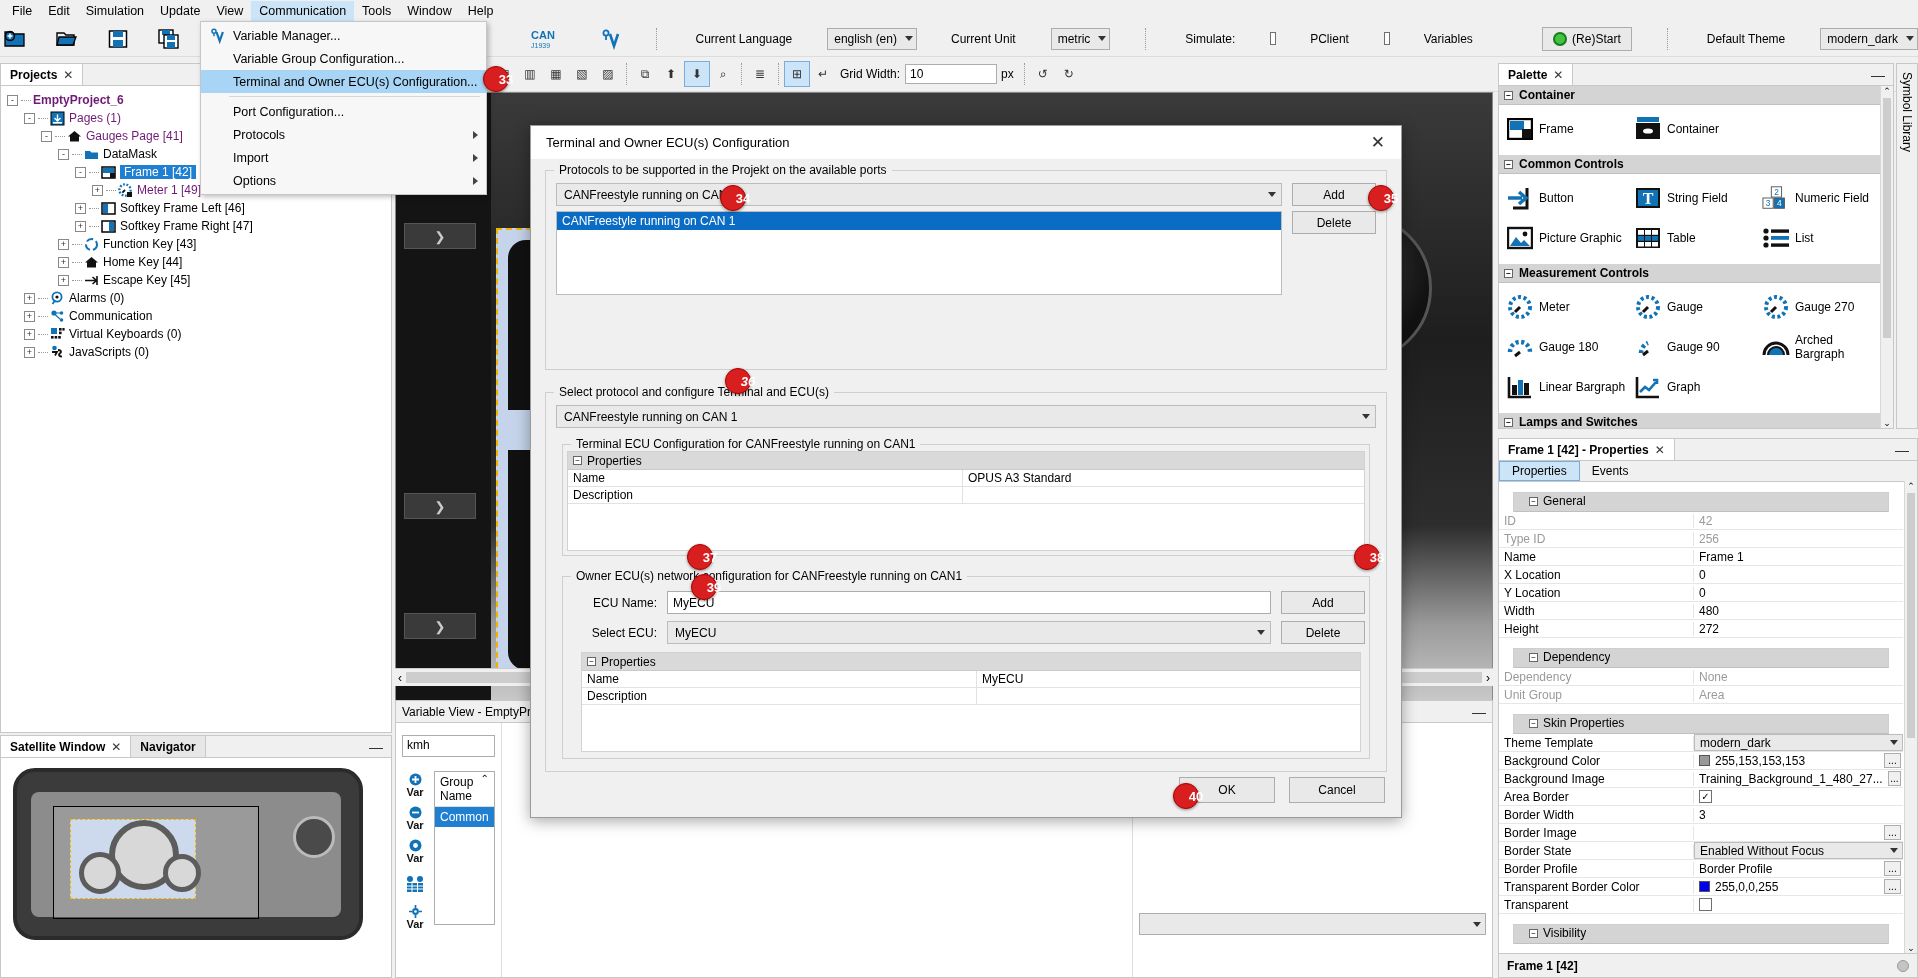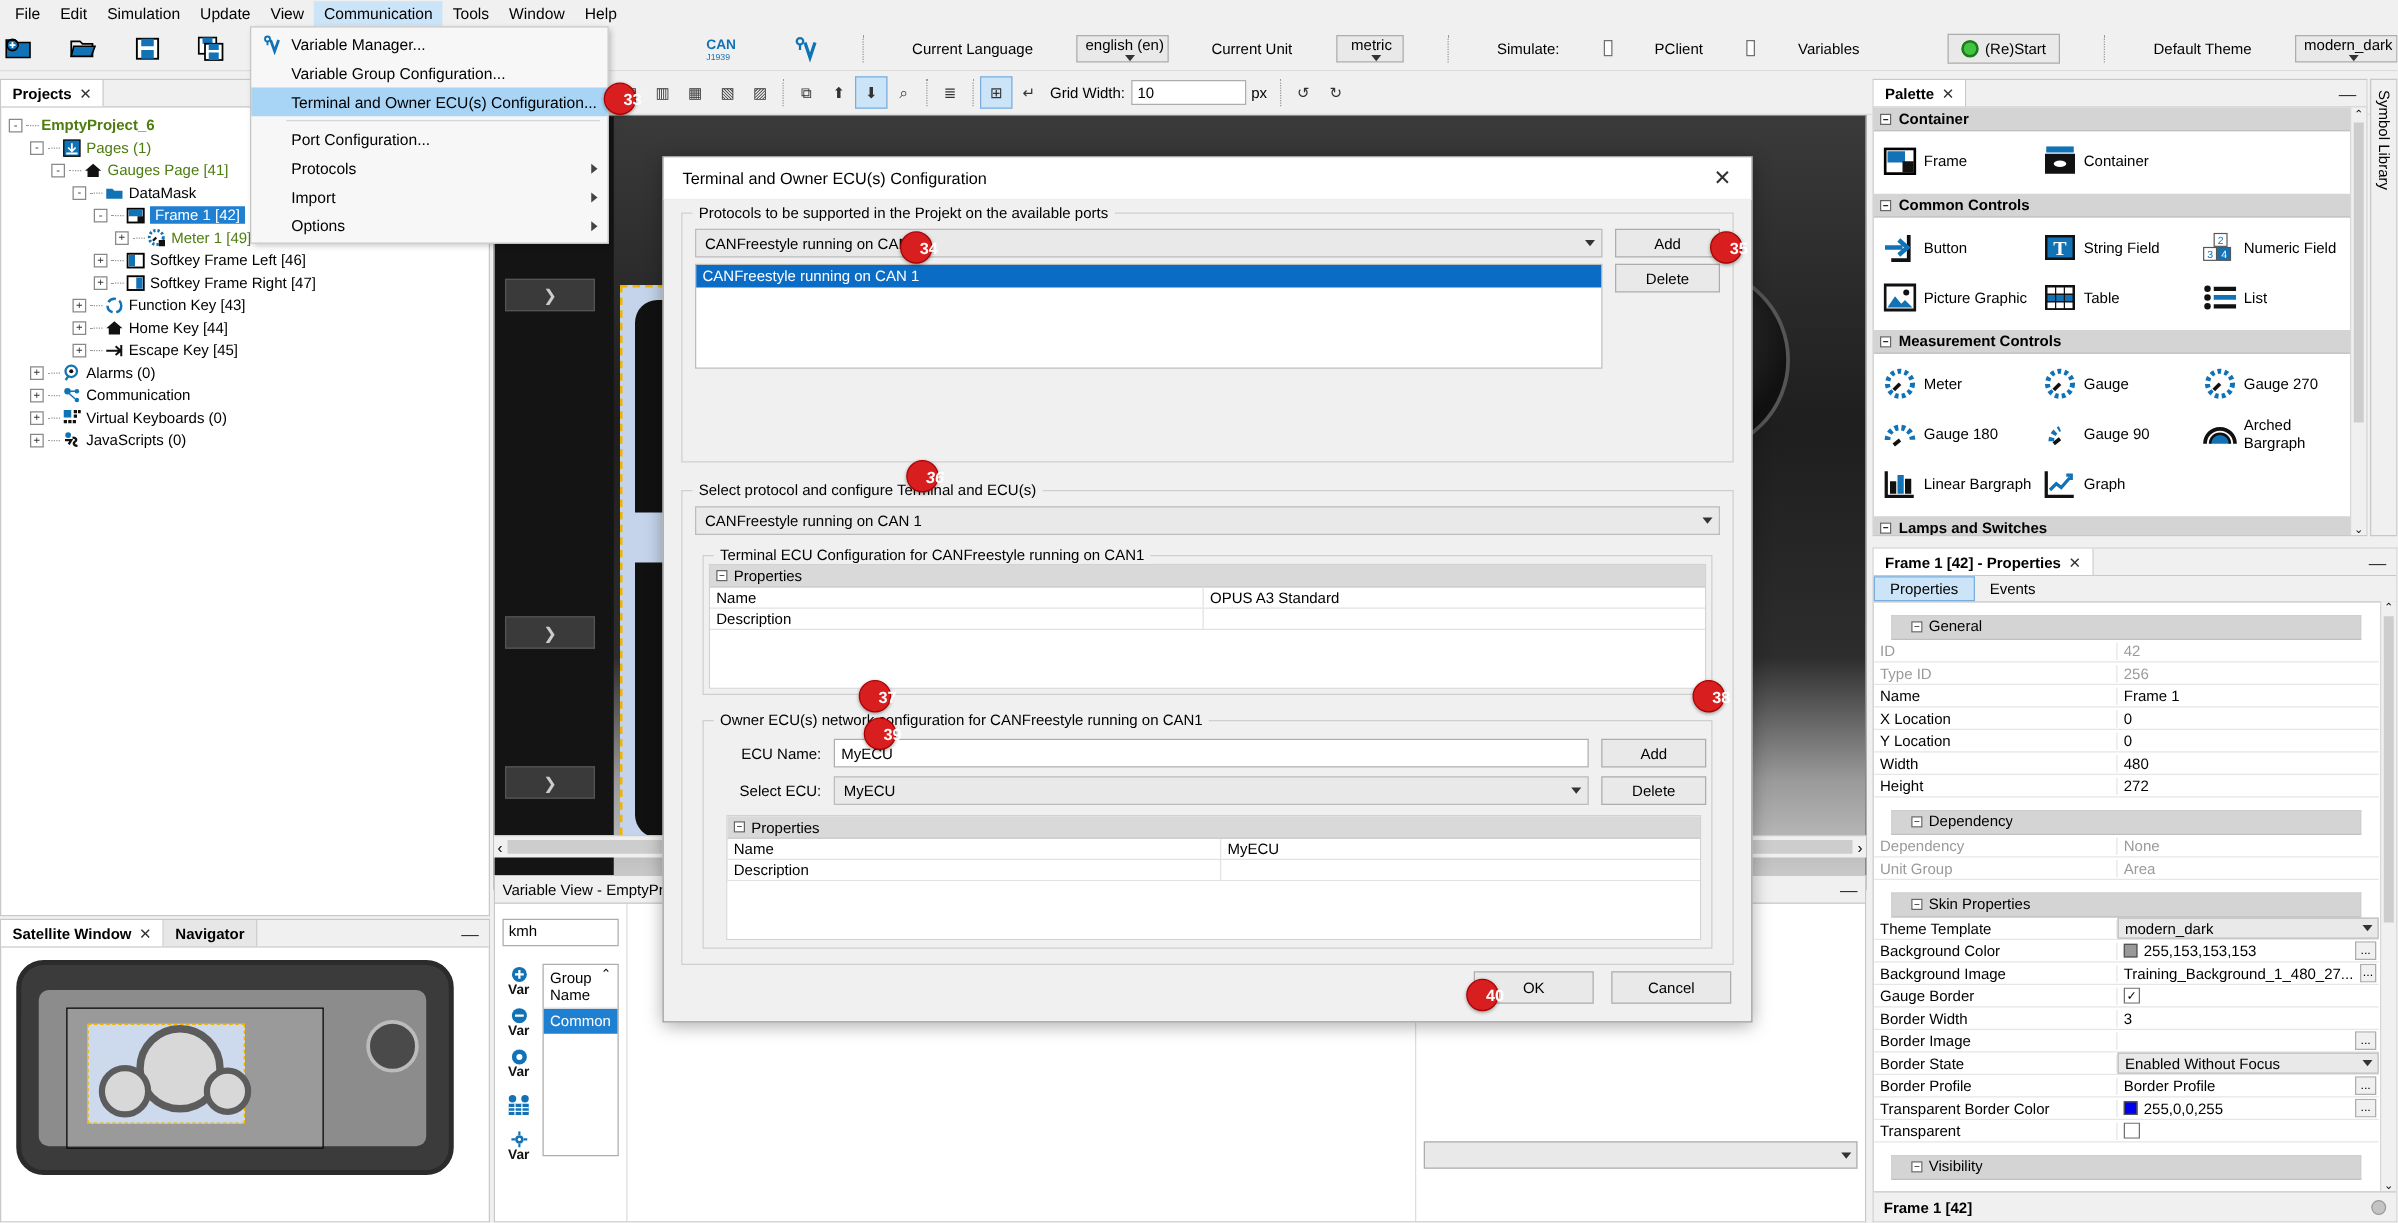--- a/index.html
+++ b/index.html
@@ -29,21 +29,21 @@
     background:#f0f0f0; display:flex; align-items:center; padding-left:4px;
     border-bottom:1px solid #dcdcdc;
     gap:30px;
   }
   .tbtn { width:28px;height:28px; display:flex;align-items:center;justify-content:center; }
   .tbsep { width:1px;height:22px;border-left:1px dotted #999; margin:0 5px; }
   .tlabel { font-size:12px; margin:0 5px 0 4px; white-space:nowrap;}
   .tcombo {
     height:22px; background:#e9e9e9; border:1px solid #adadad;
     display:flex; align-items:center; justify-content:space-between;
-    padding:0 3px 0 6px; font-size:12px; white-space:nowrap;flex-direction:column;
+    padding:0 3px 0 6px; font-size:12px; white-space:nowrap;
   }
   .tcombo .cv{ overflow:hidden; }
   .caret { width:0;height:0;border-left:4px solid transparent;border-right:4px solid transparent;border-top:5px solid #333; margin-left:8px;}
   .cbx { width:13px;height:13px;border:1px solid #707070;background:#fff; display:inline-block; vertical-align:middle;}
   .restart {
     height:24px; background:#e9e9e9;border:1px solid #adadad; display:flex;align-items:center;
     padding:0 10px; gap:5px; font-size:12px;
   }
   .greenled{width:14px;height:14px;border-radius:50%;background:#42c342;border:2px solid #1d7a1d;}
 
@@ -71,21 +71,21 @@
     background:#fff;border-right:1px solid #c8c8c8;
   }
   .panel-tab.inactive{background:#e7e7e7;font-weight:bold;}
   .xclose{font-size:12px;font-weight:normal;color:#333;cursor:pointer;}
   .tree { padding:5px 0 0 0; font-size:12px; }
   .trow{display:flex;align-items:center;height:18px;padding-left:6px;white-space:nowrap;}
   .exp{width:11px;height:11px;border:1px solid #888;background:#fff;font-size:9px;line-height:9px;
        text-align:center;color:#333;margin-right:3px;flex:none;display:inline-block;}
   .dotline{width:10px;border-top:1px dotted #999;height:1px;margin-right:2px;}
   .ticon{width:15px;height:15px;margin-right:4px;flex:none;display:flex;align-items:center;justify-content:center;}
-  .tlbl{color:#4d7c0f;}
+  .tlbl{color:#701a75;}
   .tlbl.black{color:#000;}
   .tlbl.bold{font-weight:bold;}
   .tlbl.sel{background:#1f7fd0;color:#fff;padding:0 4px;}
 
   
   .canvaswrap{
     position:absolute; left:395px; top:92px; width:1098px; height:620px;
     background:#2a2a2a; overflow:hidden; border:1px solid #888;
   }
   .canvas-bg{position:absolute;inset:0;background:
@@ -953,21 +953,21 @@
           </div>
         </div>
         <div class="prow">
           <div class="pk">Background Image</div>
           <div class="pv">
             <span>Training_Background_1_480_27...</span>
             <span class="ellip">...</span>
           </div>
         </div>
         <div class="prow">
-          <div class="pk">Gauge Border</div>
+          <div class="pk">Area Border</div>
           <div class="pv">
             <span class="pcheck">✓</span>
           </div>
         </div>
         <div class="prow">
           <div class="pk">Border Width</div>
           <div class="pv">3</div>
         </div>
         <div class="prow">
           <div class="pk">Border Image</div>

